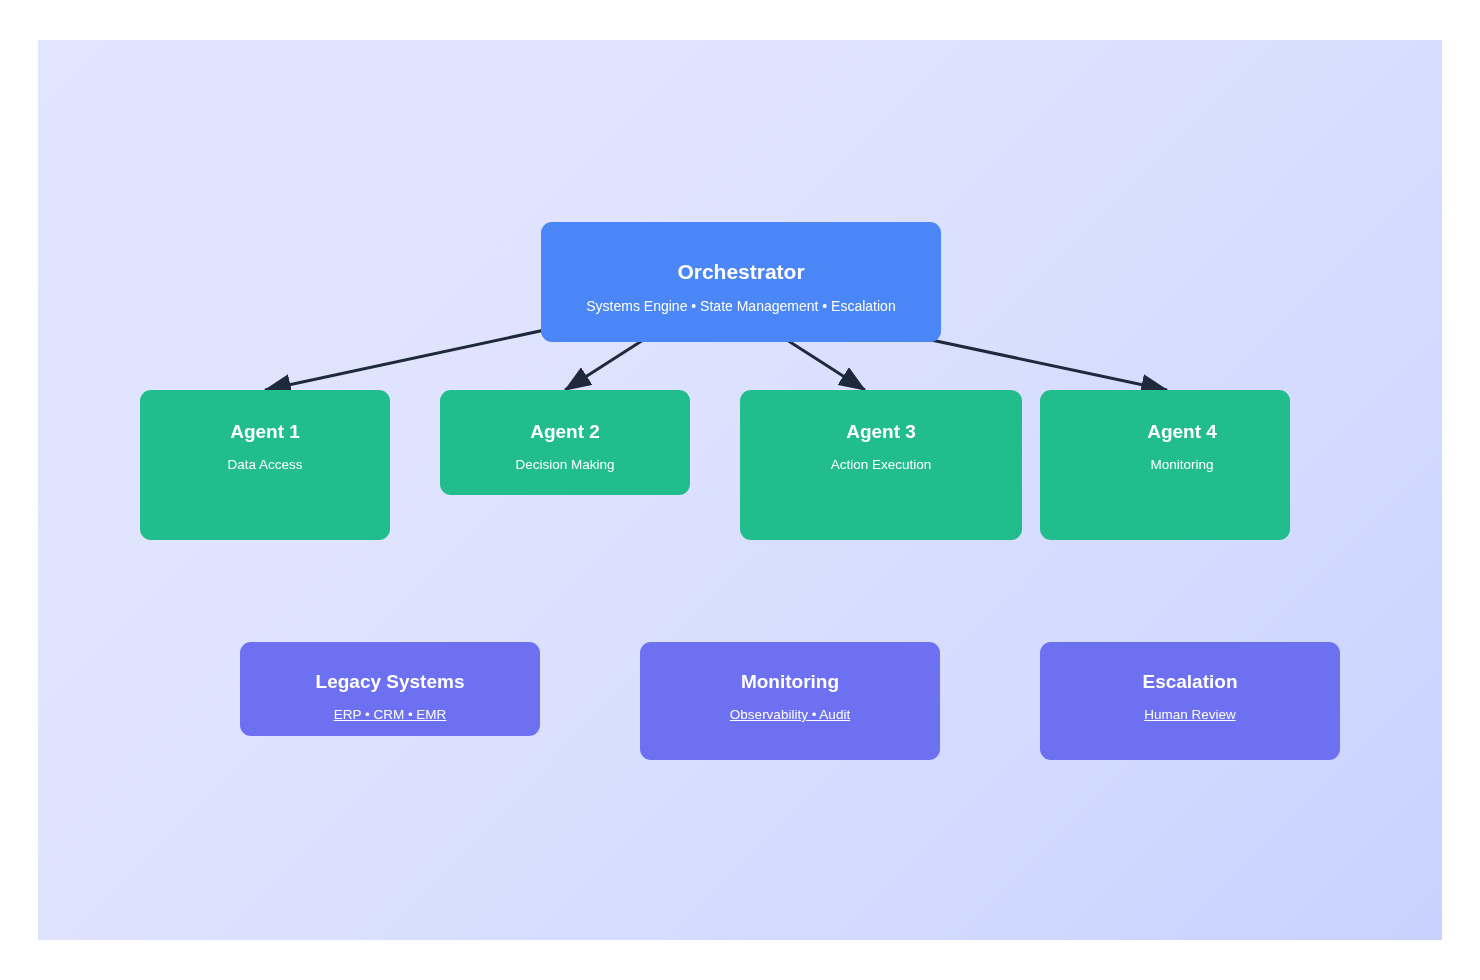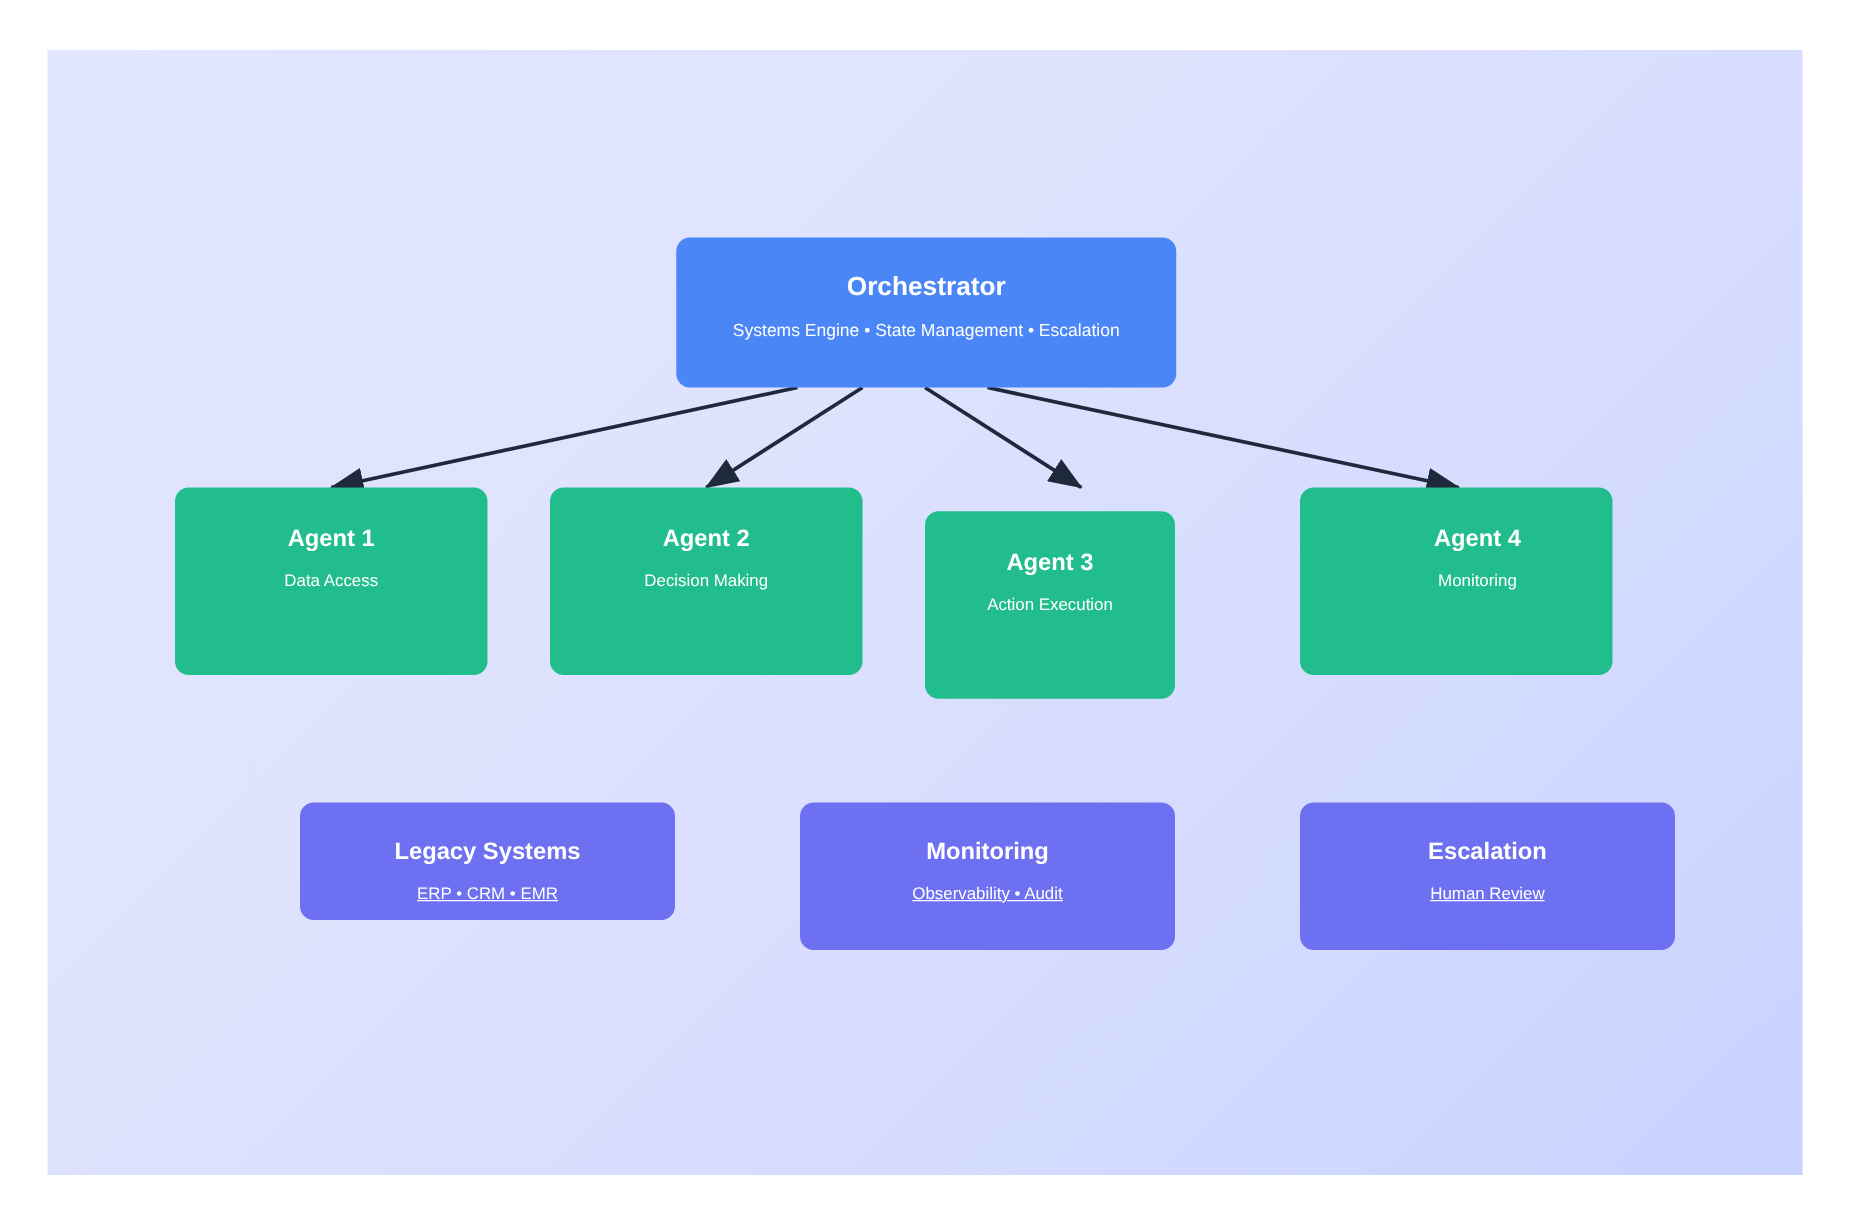--- a/index.html
+++ b/index.html
@@ -66,21 +66,22 @@
   .node .node-sub {
     font-size: 13.5px;
     font-weight: normal;
     line-height: 1.2;
     white-space: nowrap;
   }
 
   
   .node.orchestrator {
     background: #4a86f5;
-    padding-top: 28px;
+    padding-top: 38px;
+    margin-top: 32px;
   }
   .node.orchestrator .node-title { font-size: 21px; }
   .node.orchestrator .node-sub { margin-top: 15px; font-size: 14px; }
 
   
   .node.agent {
     background: #22bd8c;
     padding-top: 32px;
   }
   .node.agent .node-sub { margin-top: 14px; }
@@ -114,25 +115,25 @@
 
   <div class="node orchestrator" style="left: 503px; top: 150px; width: 400px; height: 120px;">
     <div class="node-title">Orchestrator</div>
     <div class="node-sub">Systems Engine • State Management • Escalation</div>
   </div>
 
   <div class="node agent" style="left: 102px; top: 350px; width: 250px; height: 150px;">
     <div class="node-title">Agent 1</div>
     <div class="node-sub">Data Access</div>
   </div>
-  <div class="node agent" style="left: 402px; top: 350px; width: 250px; height: 150px;">
+  <div class="node agent" style="left: 402px; top: 350px; width: 250px; height: 105px;">
     <div class="node-title">Agent 2</div>
     <div class="node-sub">Decision Making</div>
   </div>
-  <div class="node agent" style="left: 702px; top: 350px; width: 200px; height: 150px; margin-top: 19px;">
+  <div class="node agent" style="left: 702px; top: 350px; width: 282px; height: 150px;">
     <div class="node-title">Agent 3</div>
     <div class="node-sub">Action Execution</div>
   </div>
   <div class="node agent" style="left: 1002px; top: 350px; width: 250px; height: 150px; padding-left: 34px;">
     <div class="node-title">Agent 4</div>
     <div class="node-sub">Monitoring</div>
   </div>
 
   <div class="node support" style="left: 202px; top: 602px; width: 300px; height: 94px;">
     <div class="node-title">Legacy Systems</div>

